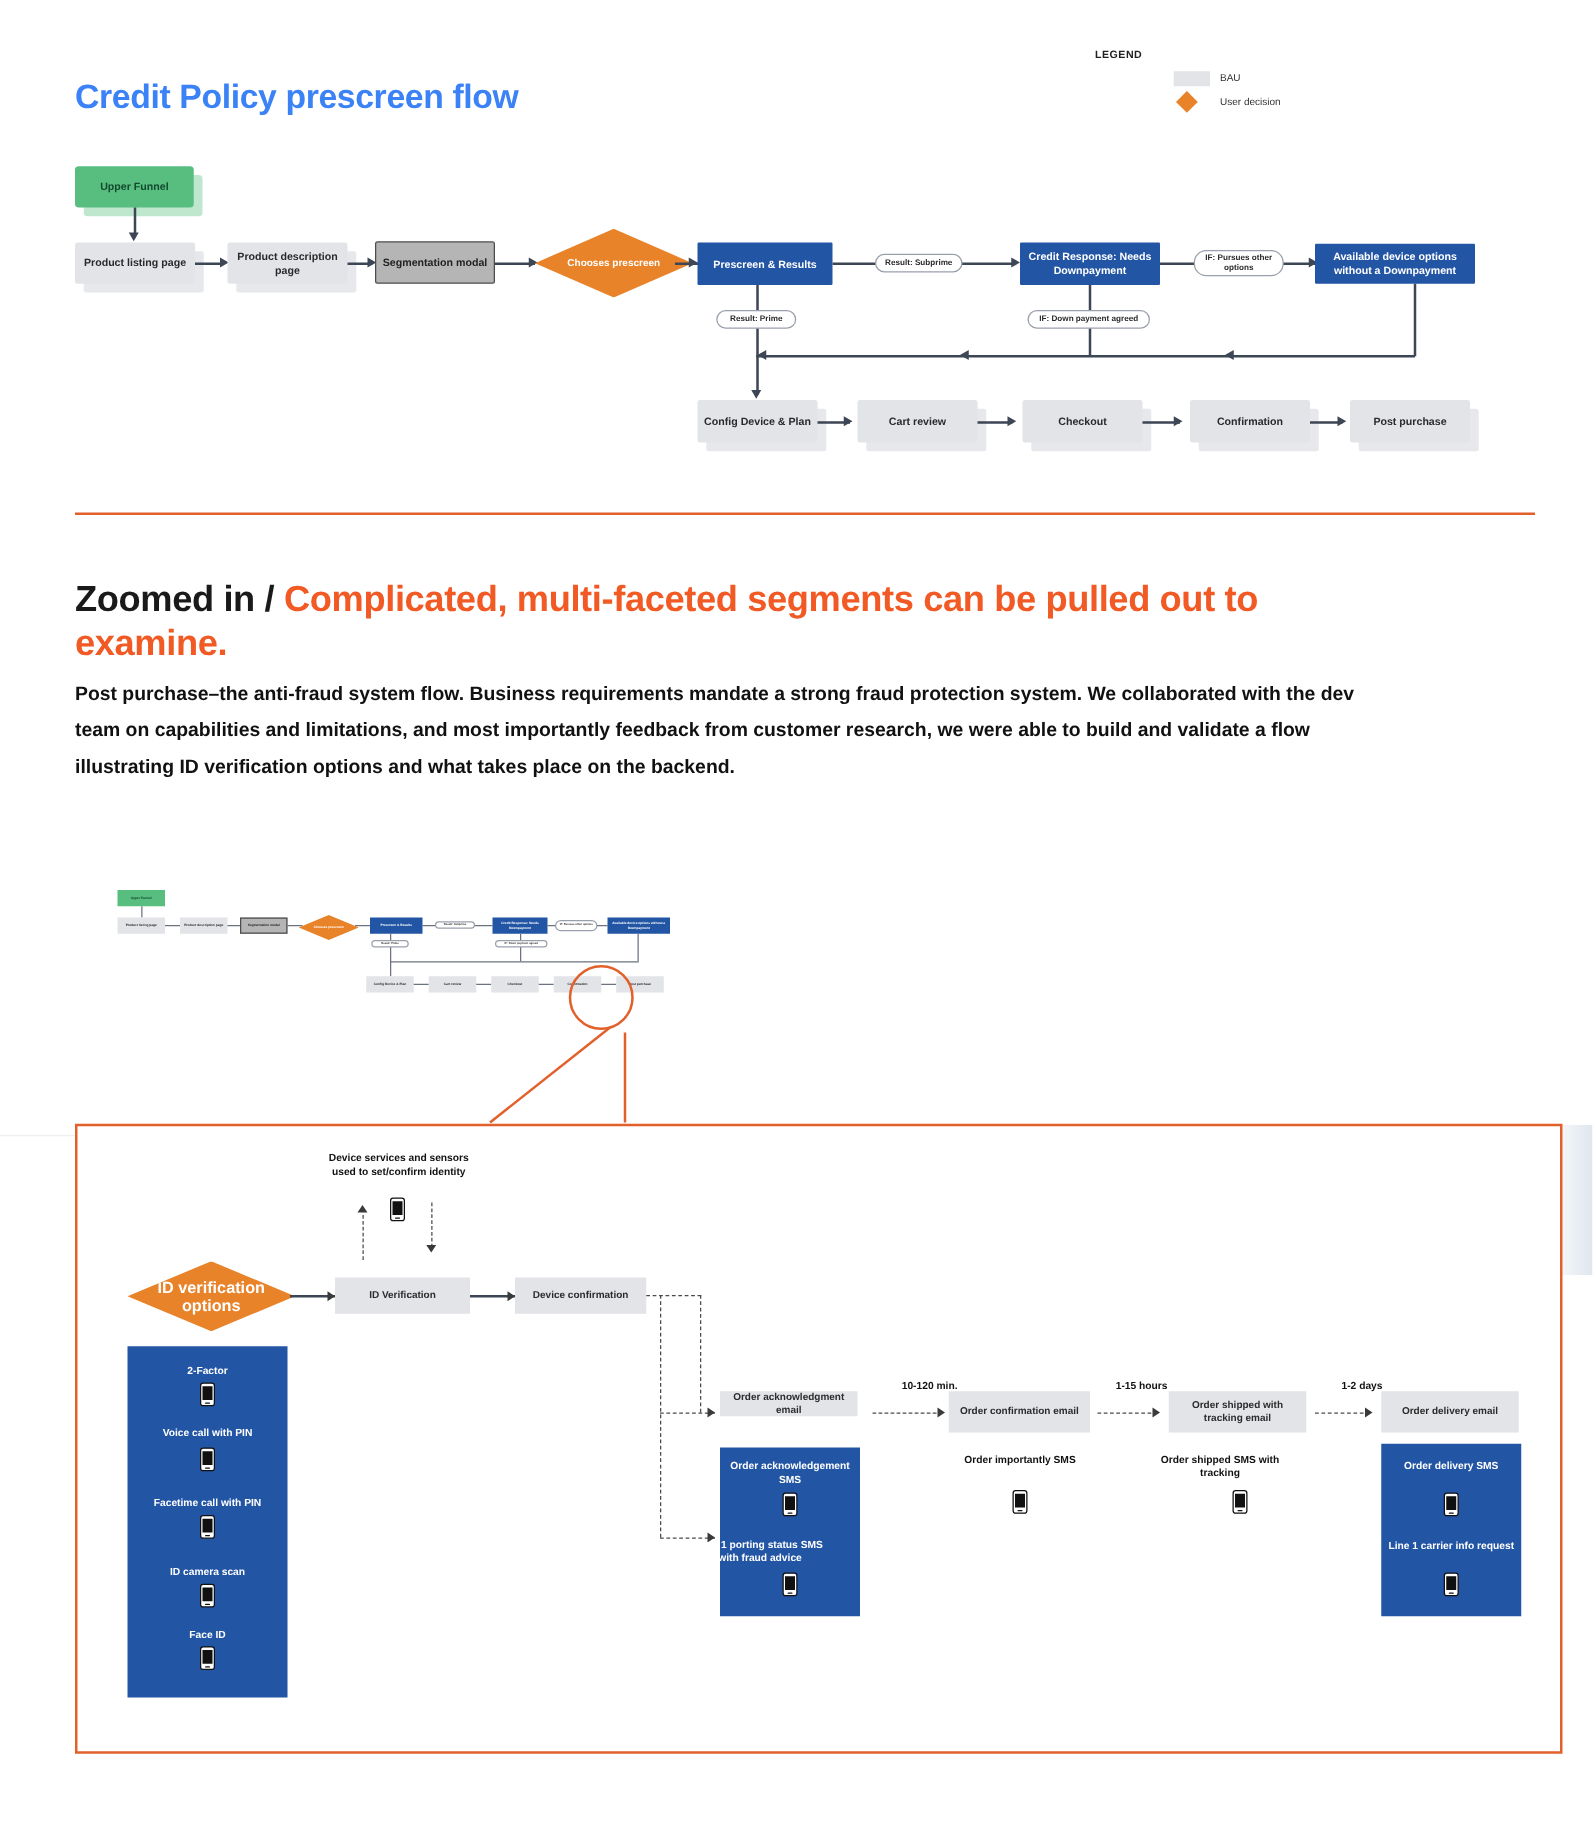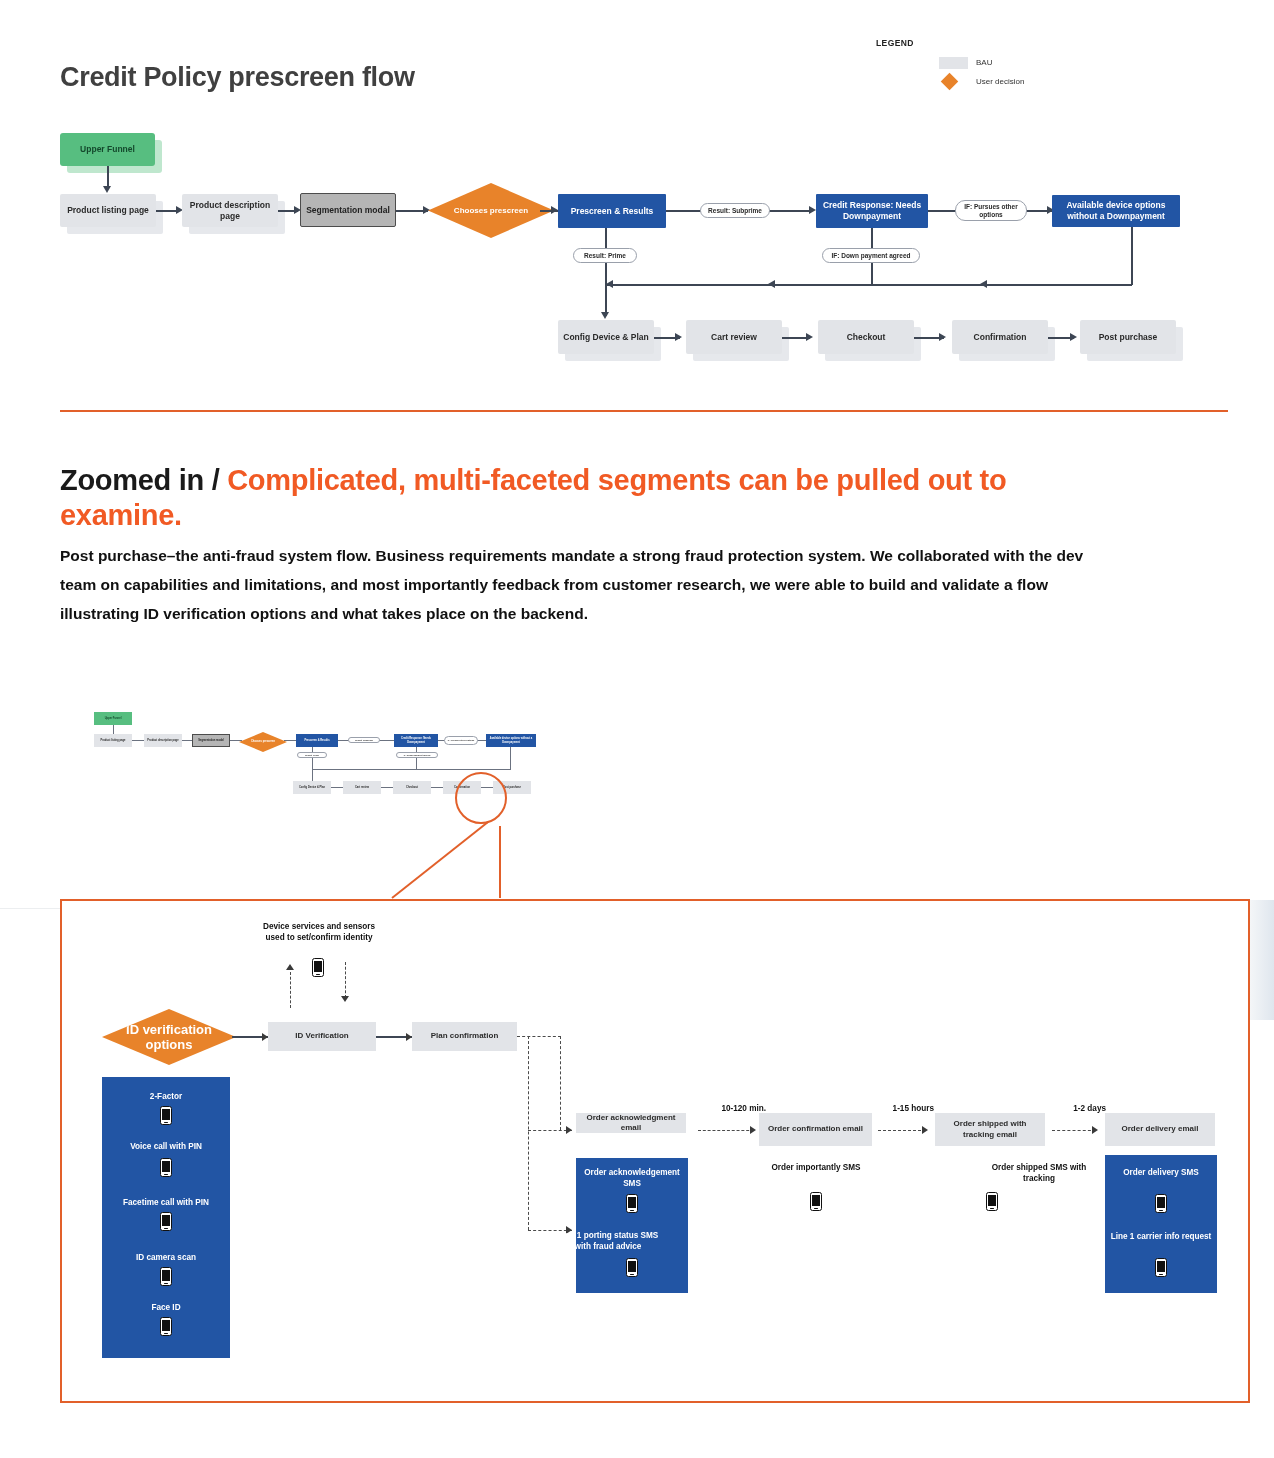--- a/index.html
+++ b/index.html
@@ -10,21 +10,21 @@
     font-family:"Liberation Sans", sans-serif;
     color:#1a1a1a;
     overflow:hidden;
   }
   .abs { position:absolute; }
 
   
   #page-title {
     left:60px; top:62px; width:640px;
     font-size:27px; font-weight:bold; letter-spacing:-0.3px;
-    color:#404040;
+    color:#3b82f6;
   }
 
   
   #legend { left:876px; top:38px; width:320px; }
   #legend .legend-title { font-size:8.5px; font-weight:bold; letter-spacing:.4px; color:#222; margin-bottom:8px;}
   .legend-cols { display:flex; }
   .legend-col { display:flex; flex-direction:column; gap:6px; }
   .legend-col.c1 { width:140px; }
   .legend-row { display:flex; align-items:center; gap:8px; height:13px;}
   .legend-sw { width:29px; height:12px; flex:0 0 29px; }
@@ -275,21 +275,21 @@
 <div class="sarw d" style="left:341px;top:996px;"></div>
 
 <div class="diamond" style="left:102px;top:1009px;width:134px;height:56px;font-size:13px;">ID verification options</div>
 <div class="ln h" style="left:232px;top:1036px;width:36px;height:2px;"></div>
 <div class="sarw r" style="left:262px;top:1033px;"></div>
 
 <div class="dnode bau" style="left:268px;top:1022px;width:108px;height:29px;">ID Verification</div>
 <div class="ln h" style="left:376px;top:1036px;width:36px;height:2px;"></div>
 <div class="sarw r" style="left:406px;top:1033px;"></div>
 
-<div class="dnode bau" style="left:412px;top:1022px;width:105px;height:29px;">Plan confirmation</div>
+<div class="dnode bau" style="left:412px;top:1022px;width:105px;height:29px;">Device confirmation</div>
 
 <div class="dash-h" style="left:517px;top:1036px;width:44px;"></div>
 <div class="dash-v" style="left:528px;top:1036px;height:194px;"></div>
 <div class="dash-v" style="left:560px;top:1036px;height:94px;"></div>
 <div class="dash-h" style="left:528px;top:1130px;width:44px;"></div>
 <div class="sarw r" style="left:566px;top:1126px;"></div>
 <div class="dash-h" style="left:528px;top:1230px;width:44px;"></div>
 <div class="sarw r" style="left:566px;top:1226px;"></div>
 
 <div class="dnode blue" style="left:102px;top:1077px;width:128px;height:281px;"></div>
@@ -344,21 +344,21 @@
     <i></i>
     <b></b>
   </div>
 
 <div class="dlabel" style="left:762px;top:1163px;width:108px;">Order importantly SMS</div>
 <div class="phone" style="left:810px;top:1192px;">
     <i></i>
     <b></b>
   </div>
 
-<div class="dlabel" style="left:983px;top:1163px;width:112px;">Order shipped SMS with tracking</div>
+<div class="dlabel" style="left:920px;top:1163px;width:112px;">Order shipped SMS with tracking</div>
 <div class="phone" style="left:986px;top:1192px;">
     <i></i>
     <b></b>
   </div>
 
 <div class="dnode blue" style="left:1105px;top:1155px;width:112px;height:138px;"></div>
 <div class="dlabel onblue" style="left:1107px;top:1168px;width:108px;">Order delivery SMS</div>
 <div class="phone" style="left:1155px;top:1194px;">
     <i></i>
     <b></b>

